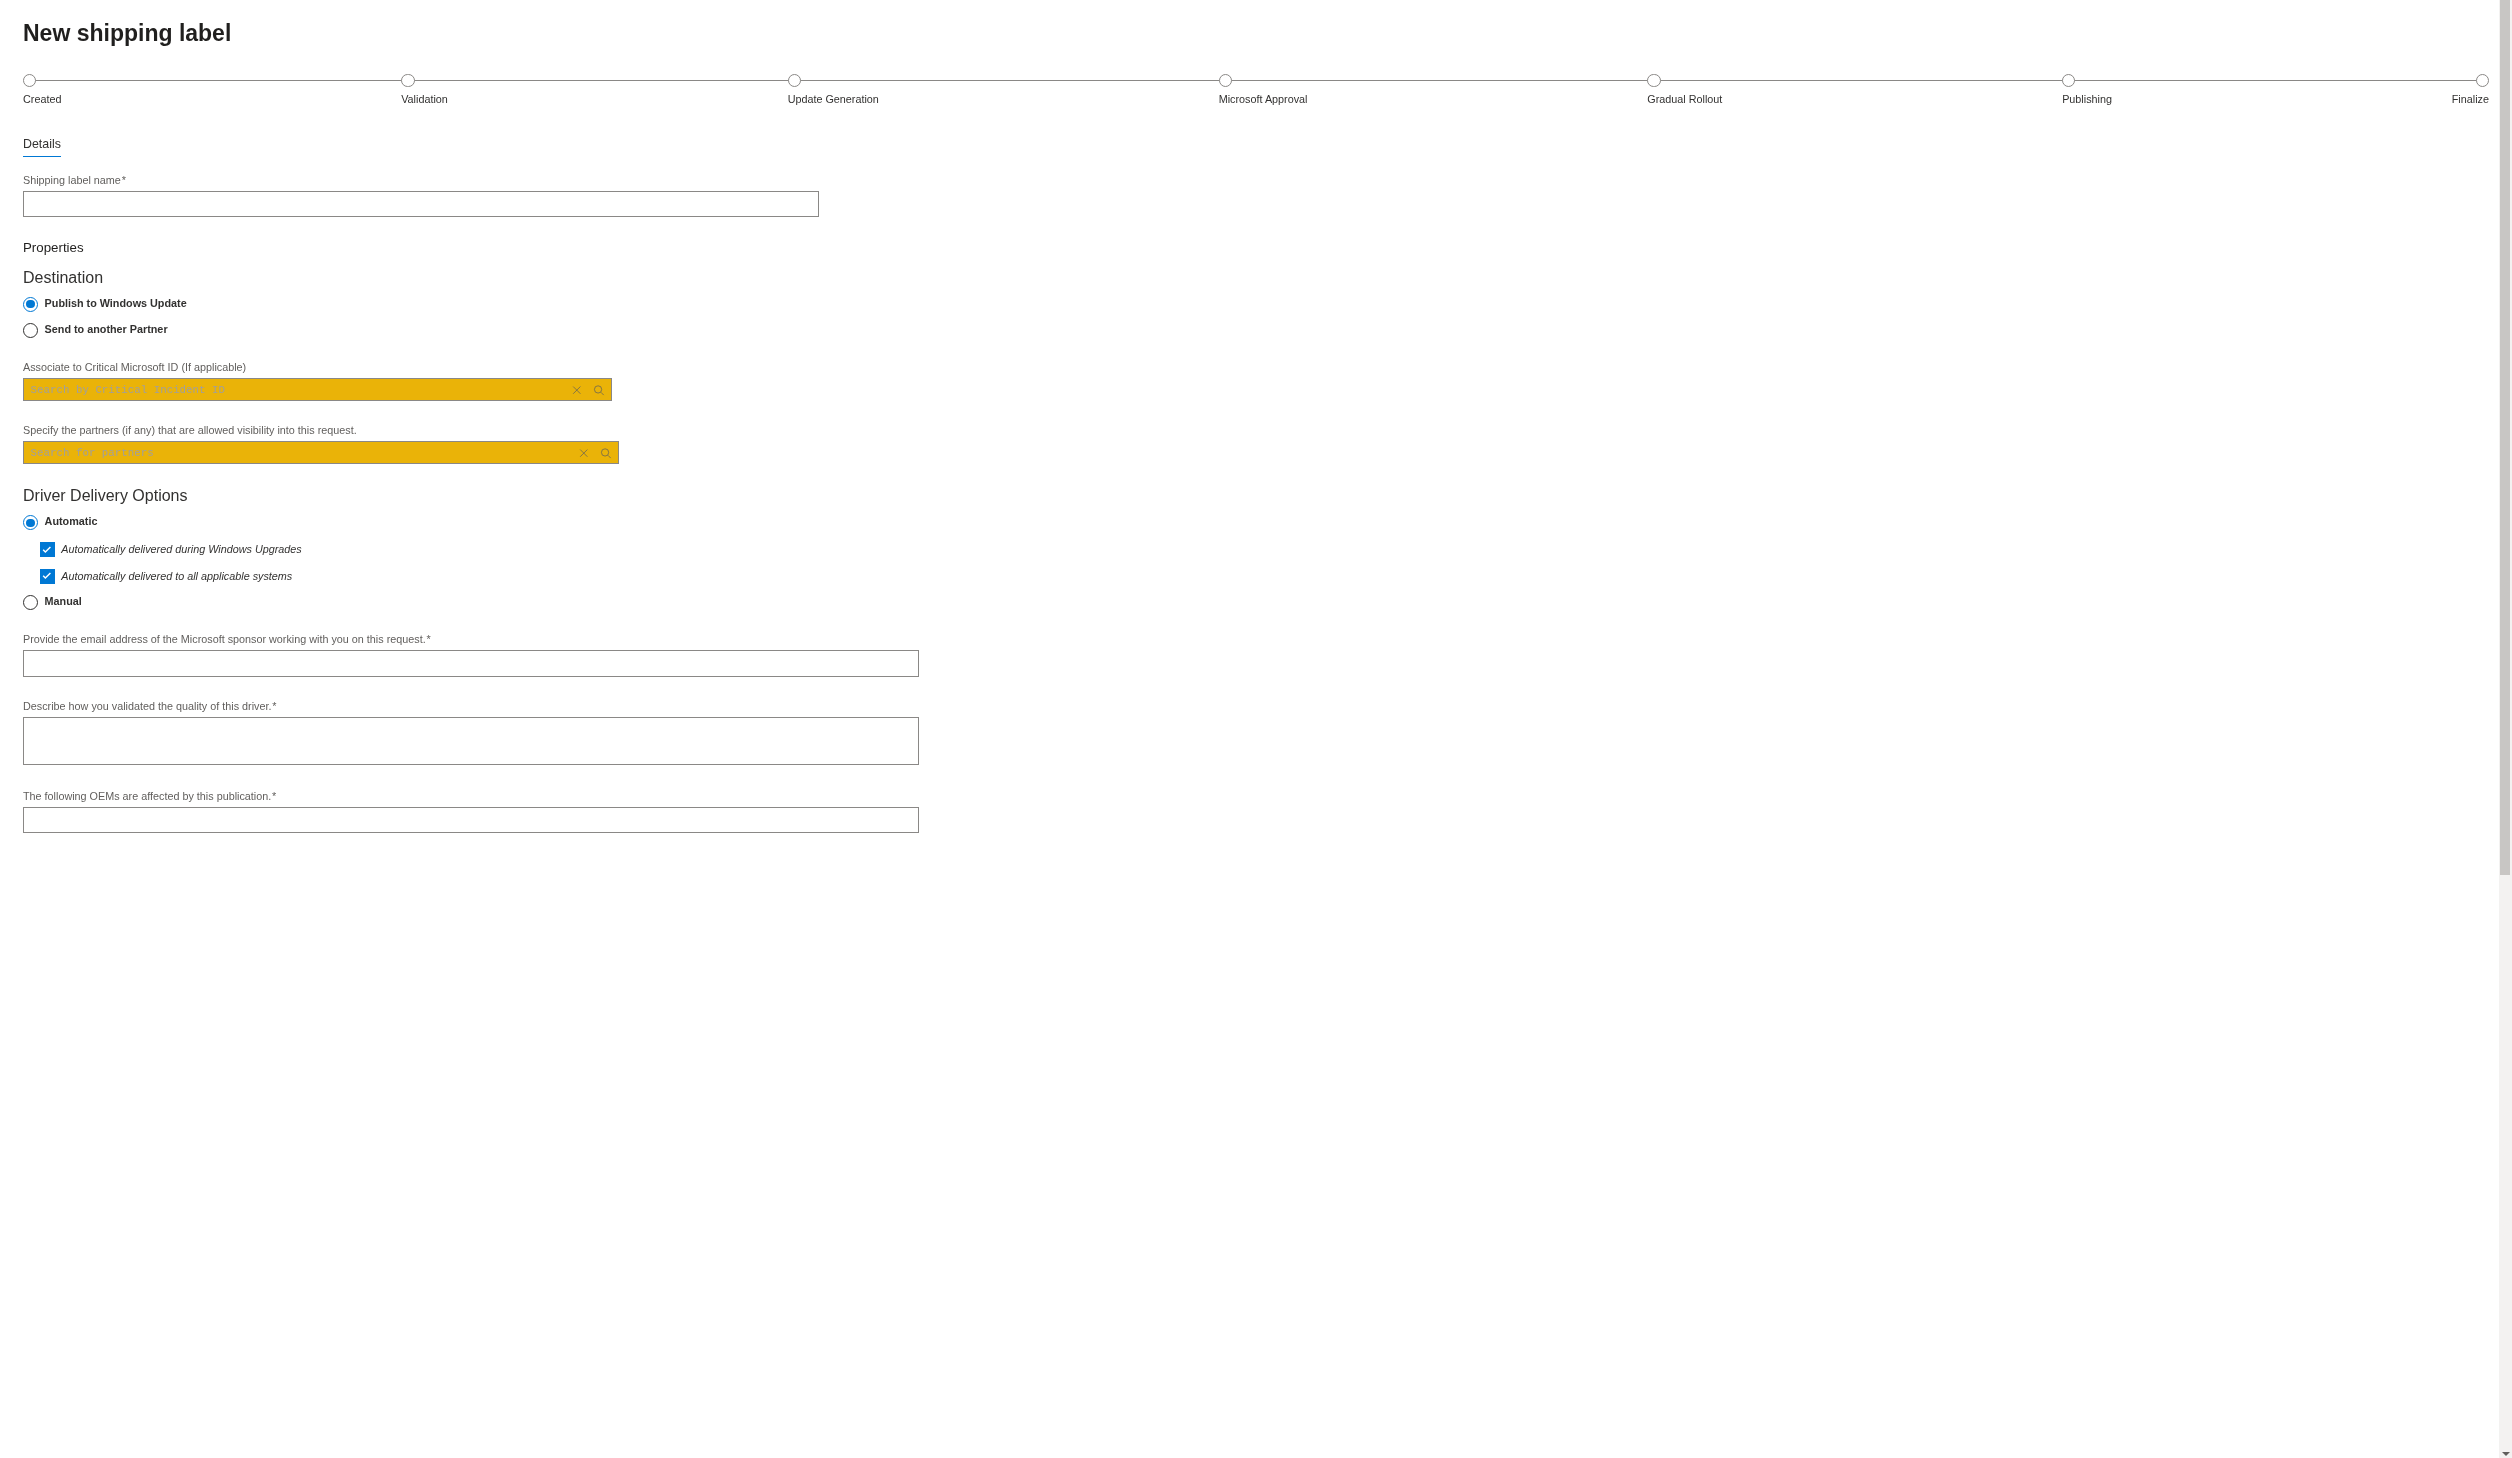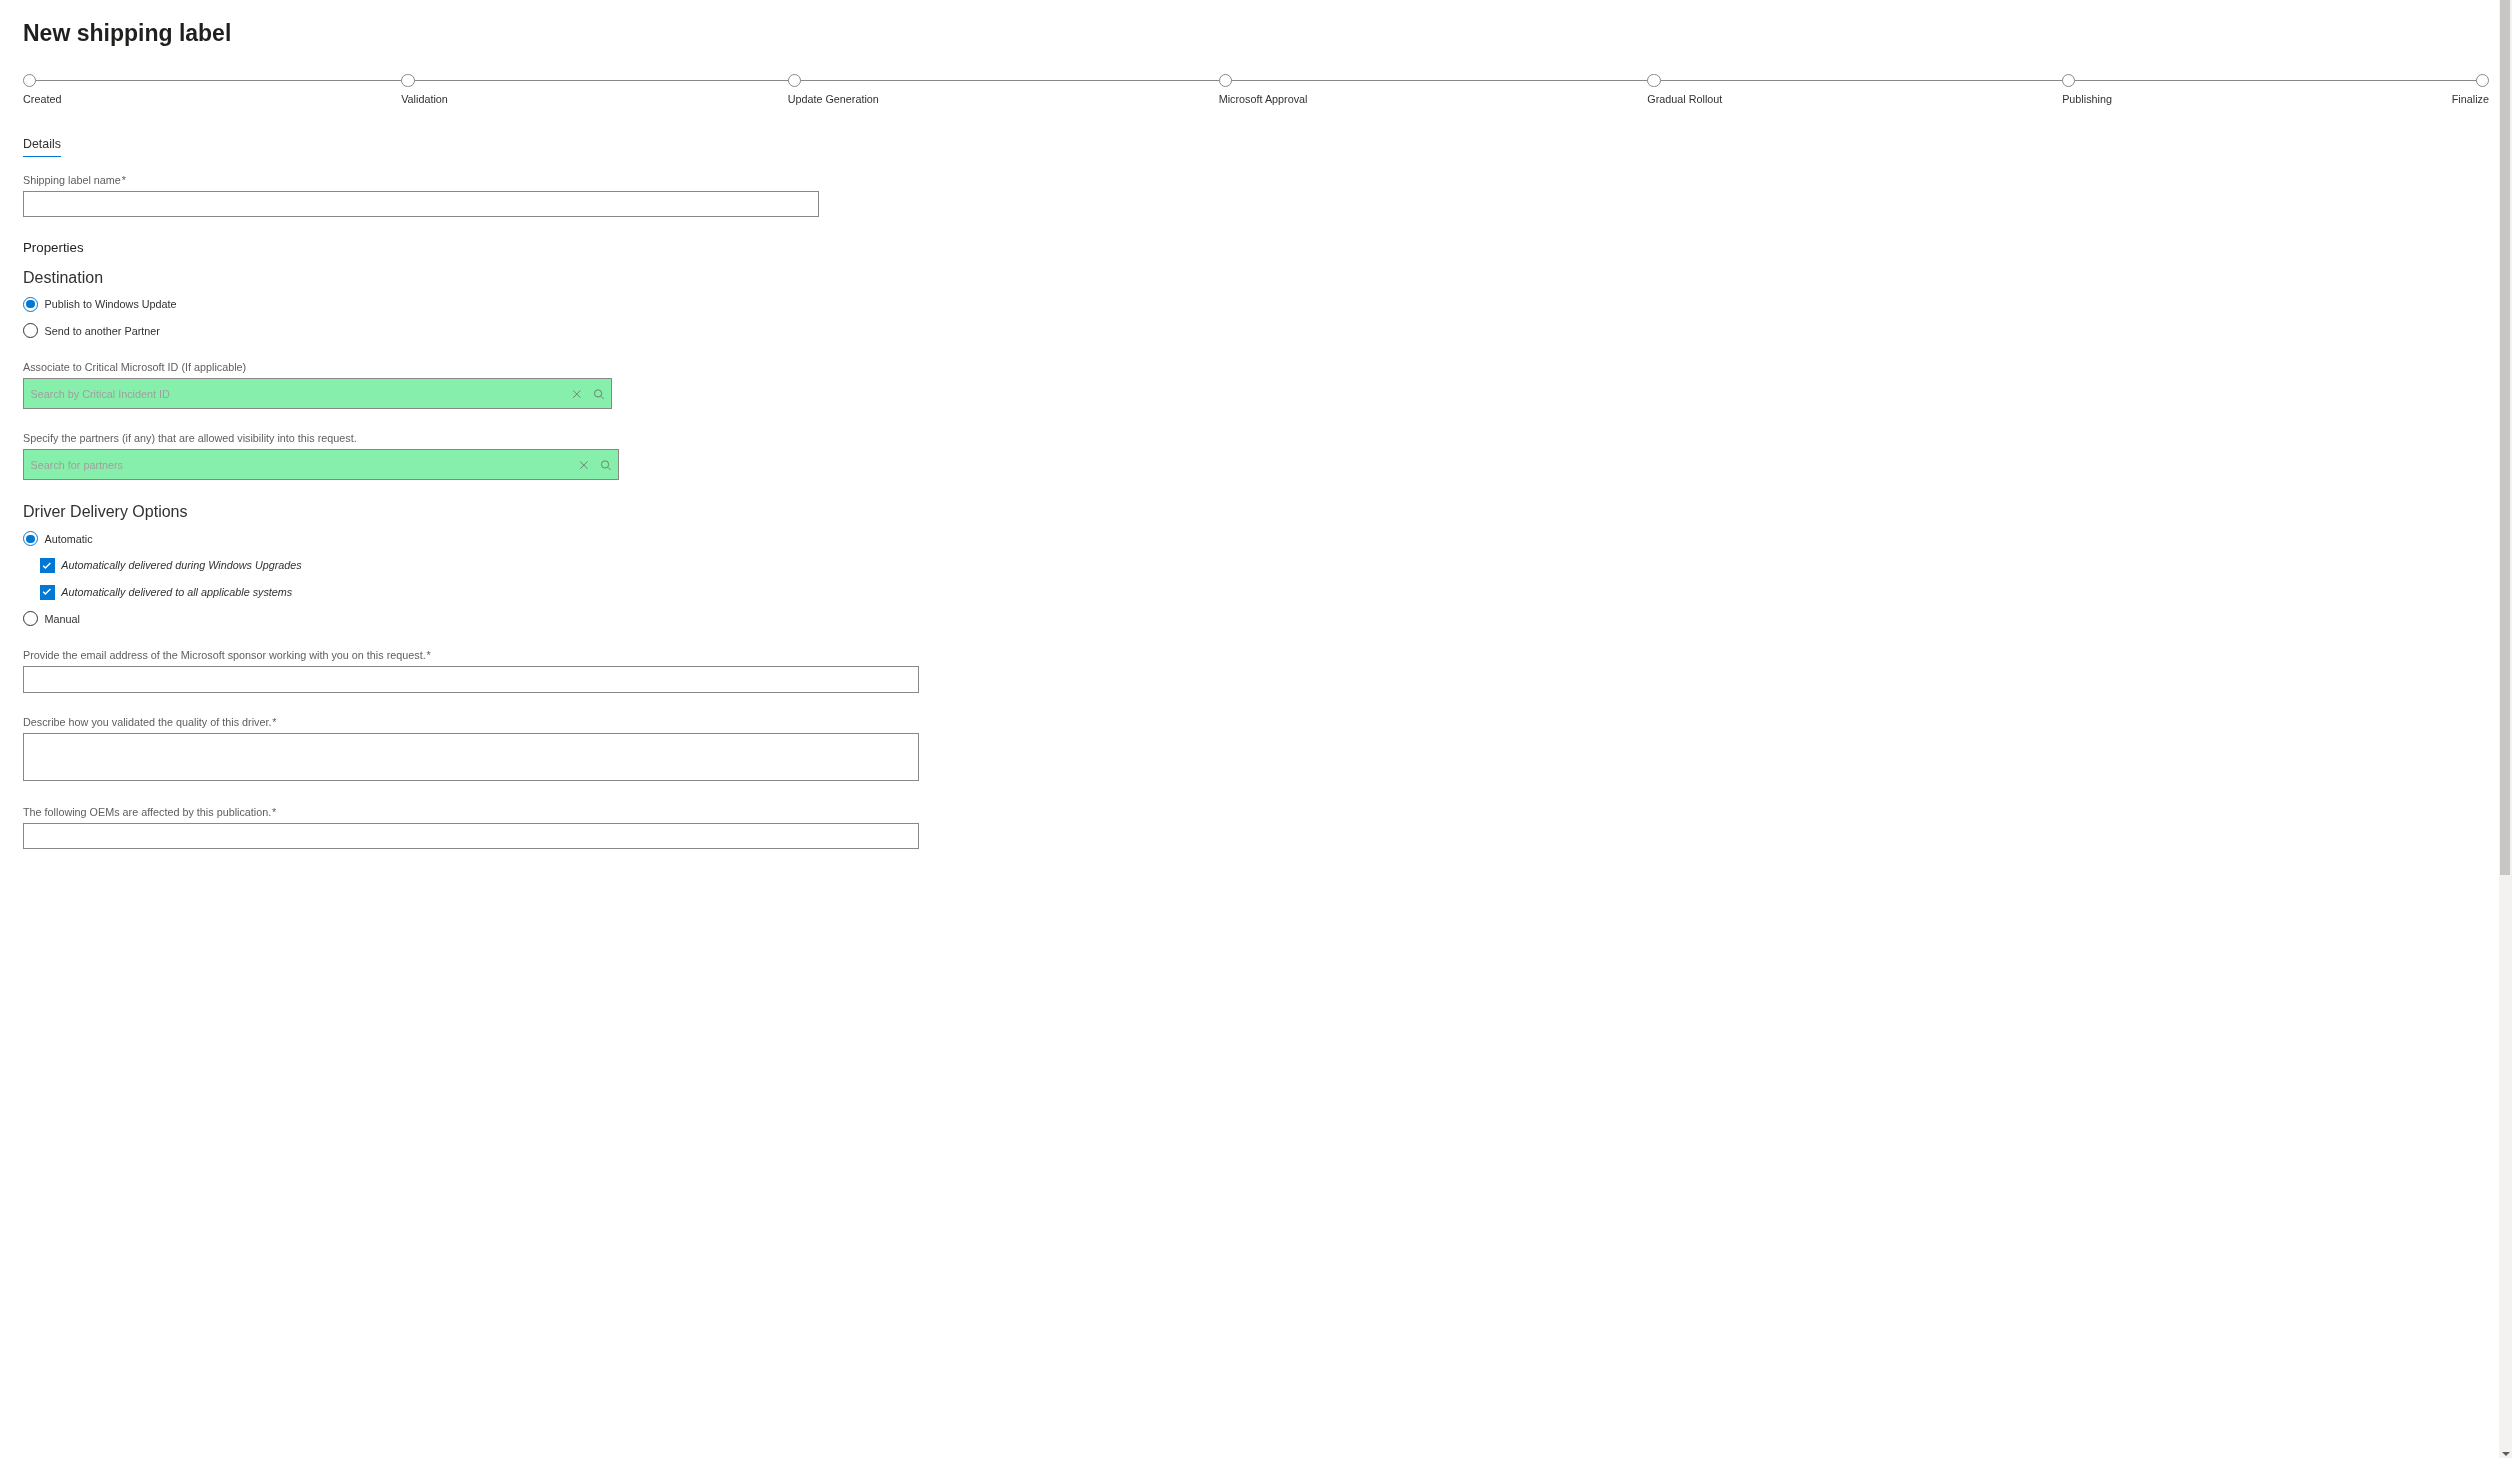--- a/index.html
+++ b/index.html
@@ -143,23 +143,23 @@
       display: block;
     }
     
     
     .radio-group {
       margin-bottom: 20px;
     }
     
     .radio-option {
       display: flex;
-      align-items: center;
       margin-bottom: 11.6px;
       cursor: pointer;
+      font-weight: bold;
     }
     
     .radio-circle {
       width: 15px;
       height: 15px;
       border: 0.8px solid #323130;
       border-radius: 50%;
       margin-right: 6.6px;
       display: flex;
       align-items: center;
@@ -226,26 +226,26 @@
       position: relative;
       width: 589px;
     }
     
     .search-wrapper.wider {
       width: 596px;
     }
     
     .search-input {
       width: 100%;
-      height: 31px;
+      height: 23px;
       border: 0.8px solid #8a8886;
       padding: 0 50px 0 6.6px;
       font-size: 10.8px;
-      font-family: Liberation Sans, sans-serif;
-      background: #86efac;
+      font-family: Liberation Mono, monospace;
+      background: #eab308;
     }
     
     .search-input::placeholder {
       color: #a19f9d;
     }
     
     .search-icons {
       position: absolute;
       right: 6.6px;
       top: 50%;

